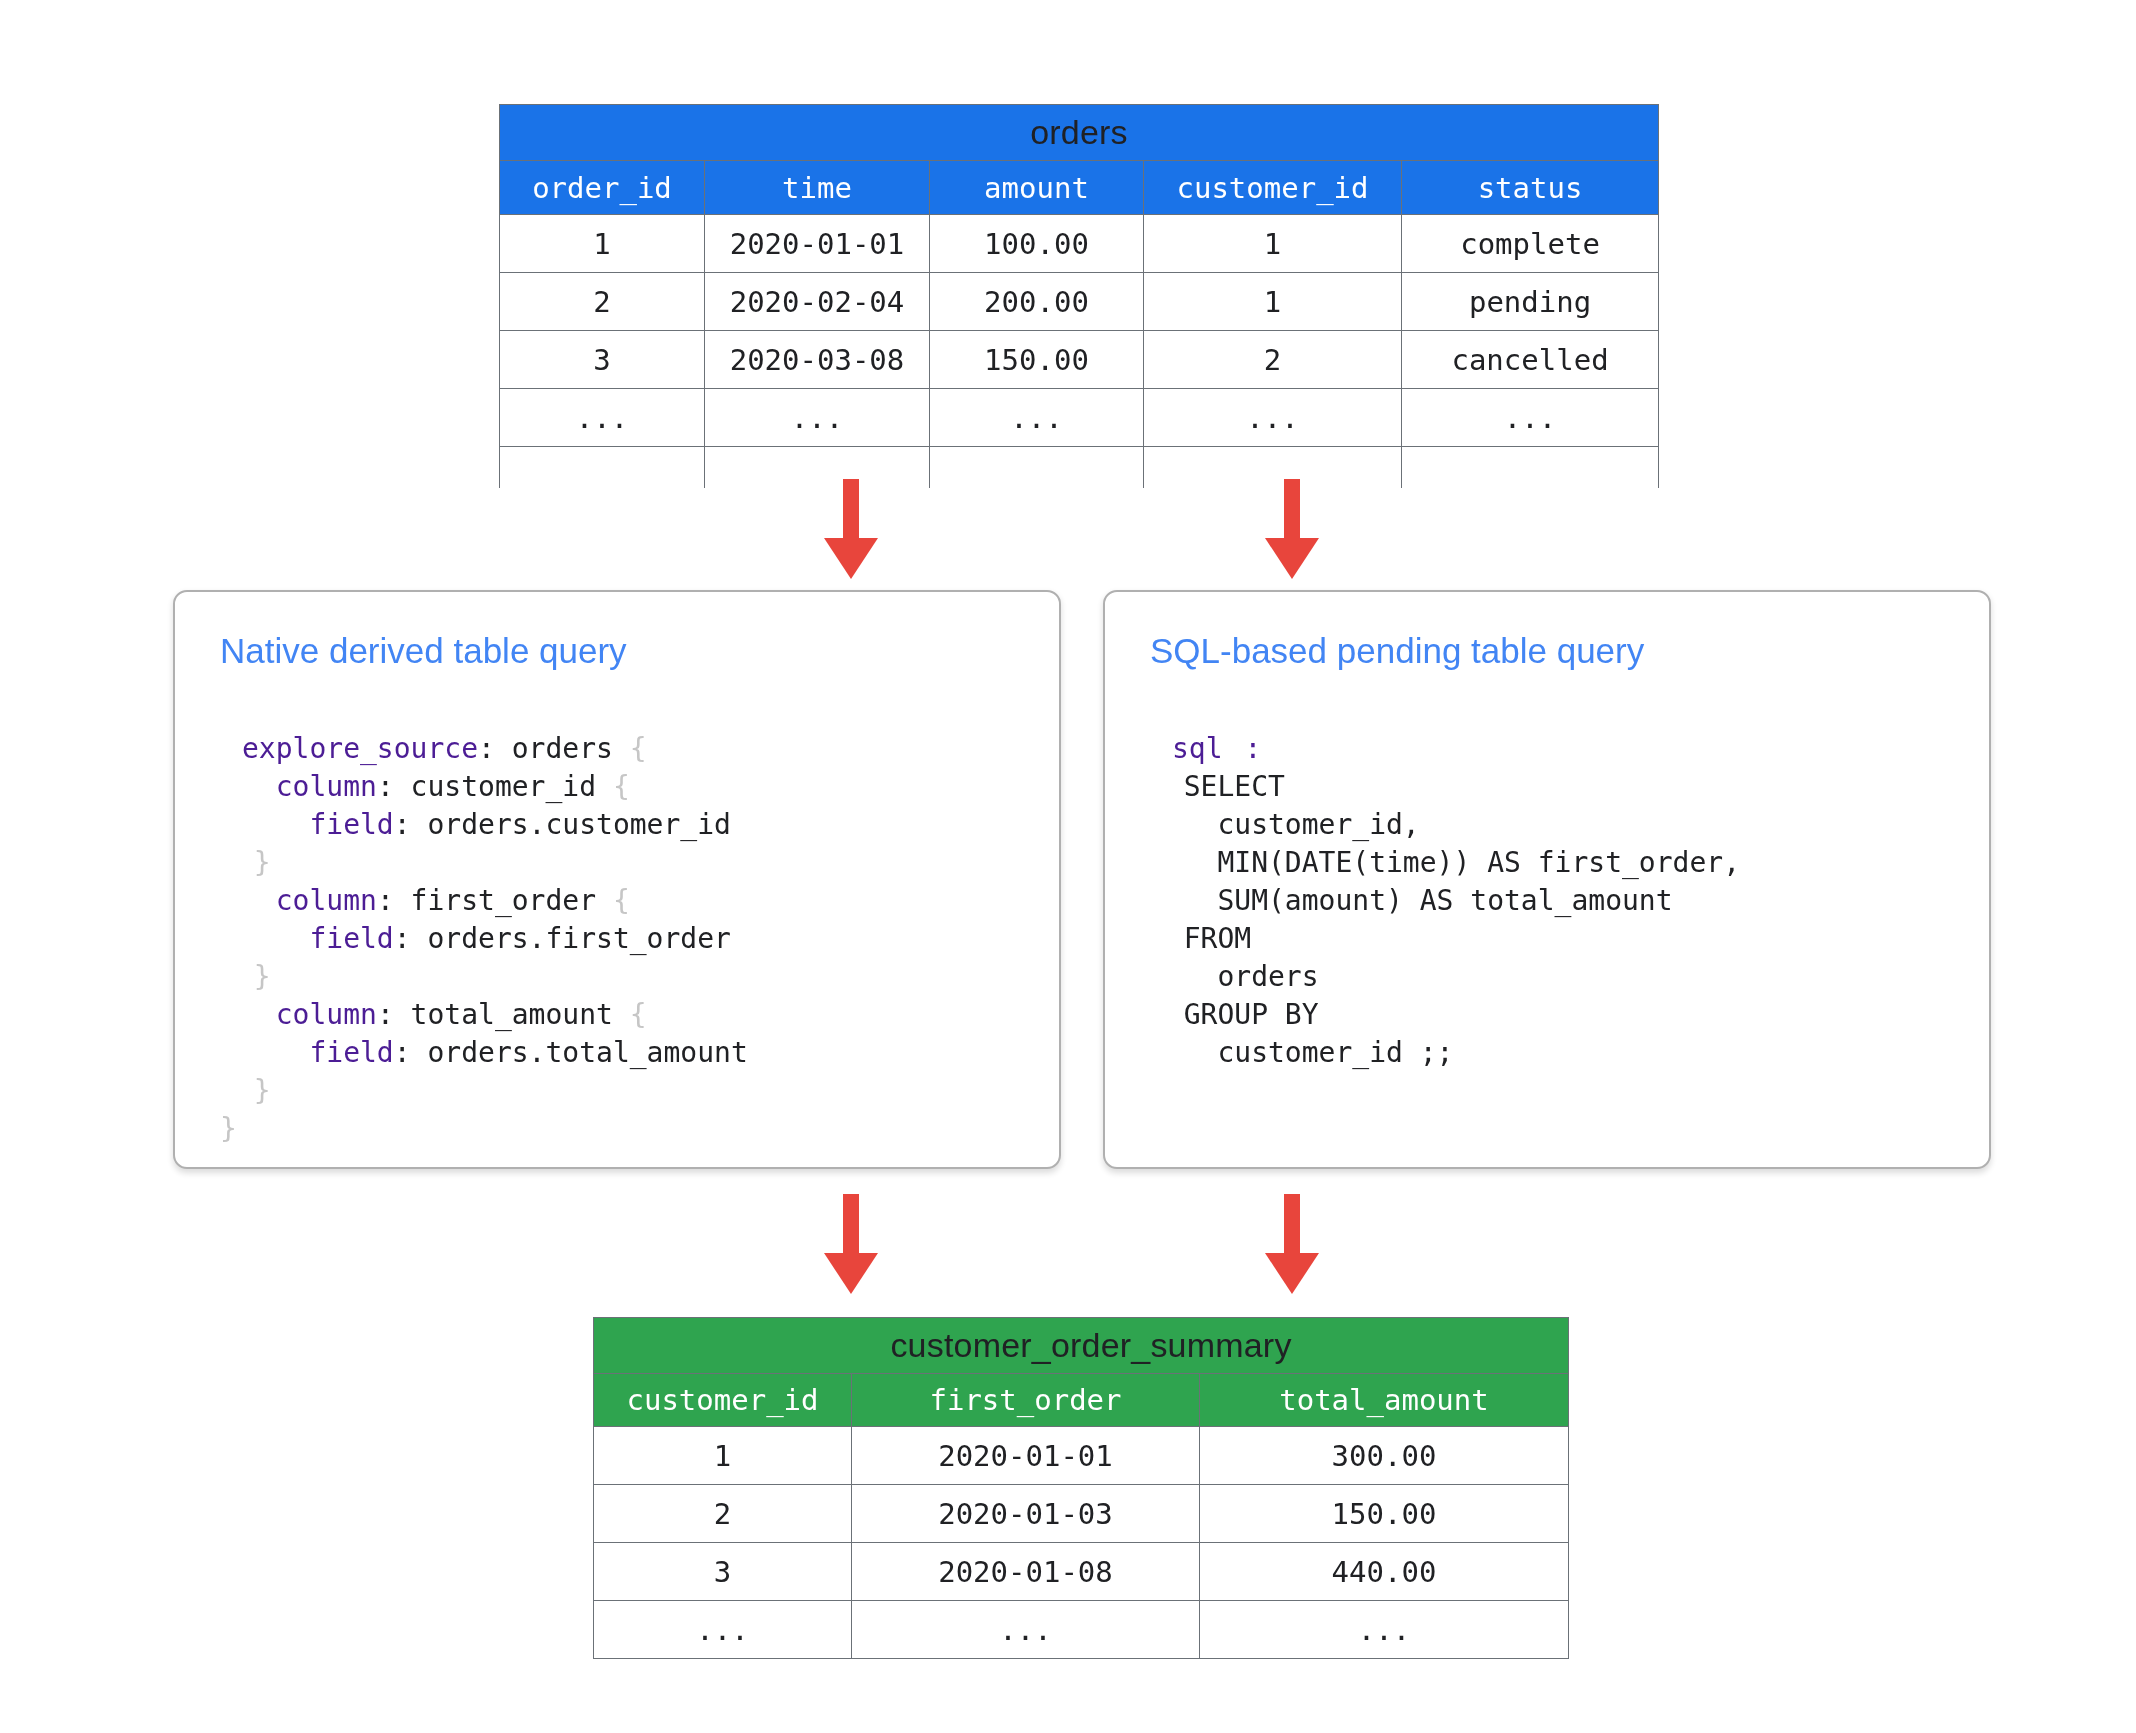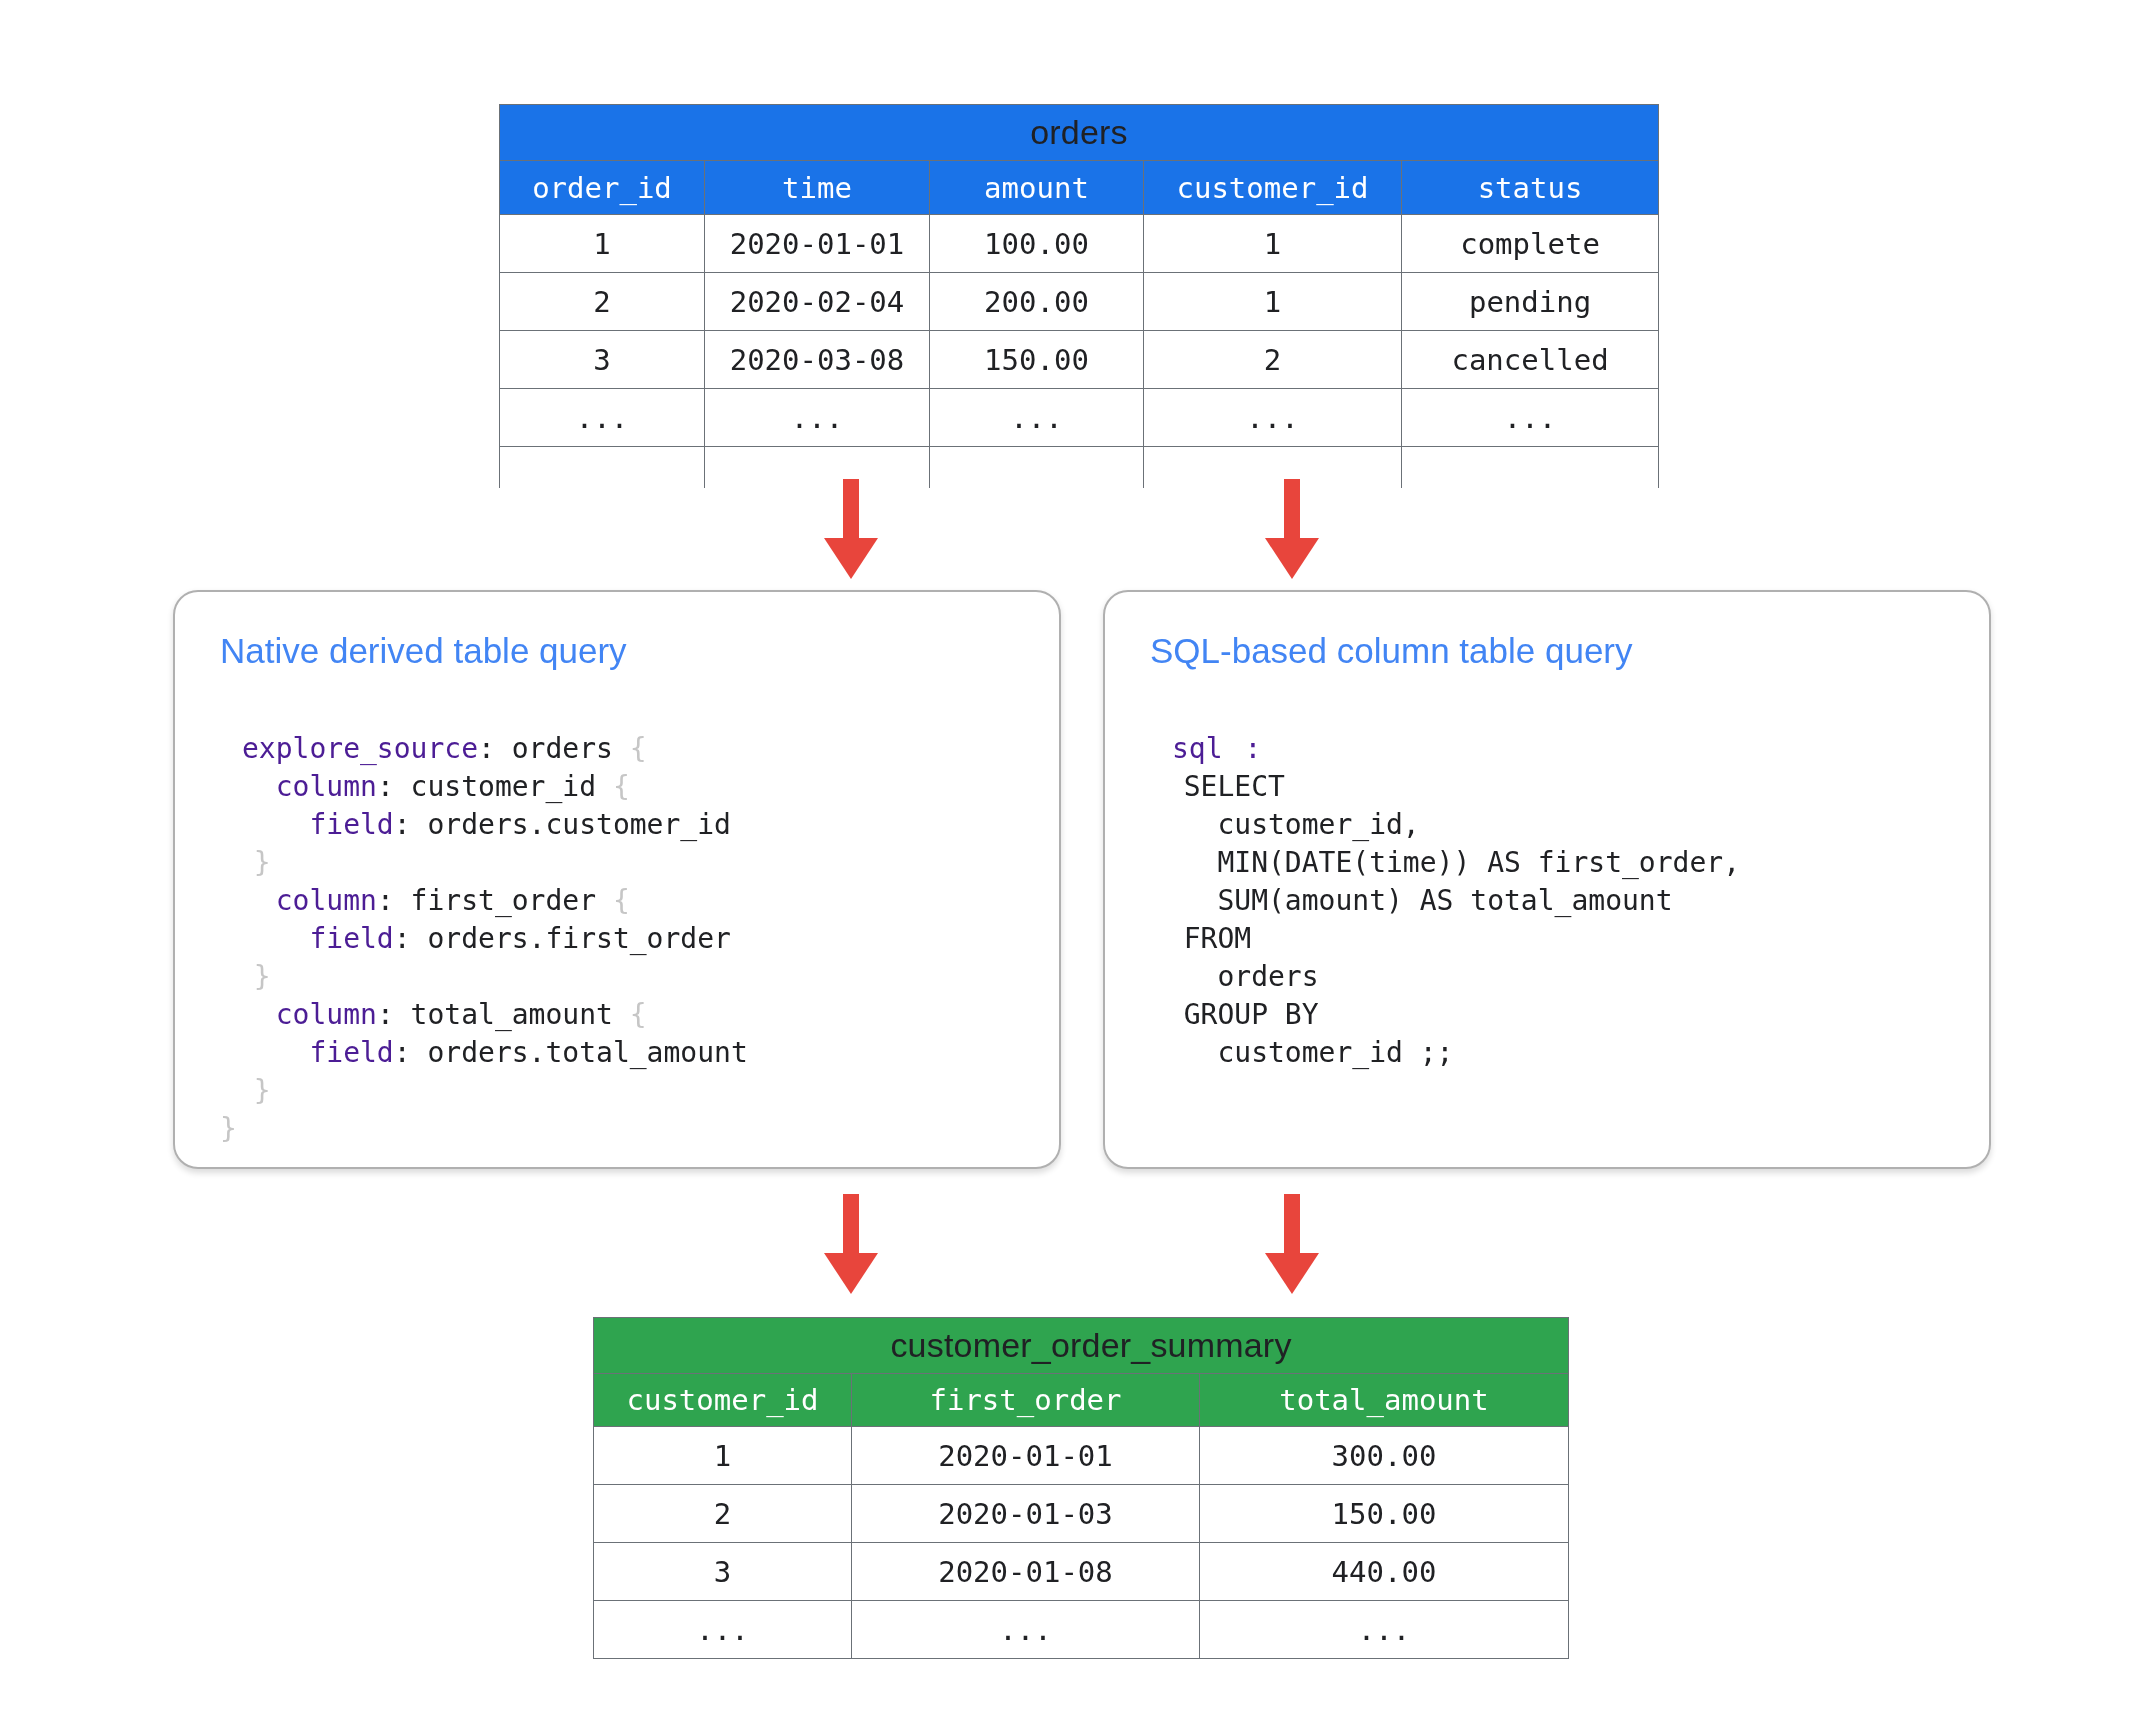--- a/index.html
+++ b/index.html
@@ -99,21 +99,21 @@
   }
   #summary-table col.s0 { width: 258px; }
   #summary-table col.s1 { width: 348px; }
   #summary-table col.s2 { width: 369px; }
 
   
   .code-panel {
     position: absolute;
     box-sizing: border-box;
     border: 2.7px solid #b0b0b0;
-    border-radius: 25px;
+    border-radius: 14px;
     background: #ffffff;
     box-shadow: 0 3.6px 6.2px rgba(0,0,0,0.14);
     padding: 39px 45px 27px 45px;
   }
   #panel-native  { left: 173px;  top: 590px; width: 888px;  height: 579px; }
   #panel-sql     { left: 1103px; top: 590px; width: 888px;  height: 579px; }
 
   .panel-title {
     color: #4285f4;
     font-family: "Liberation Sans", sans-serif;
@@ -234,21 +234,21 @@
   <div class="shaft"></div>
   <div class="head"></div>
 </div>
 
 <div class="code-panel" id="panel-native">
   <div class="panel-title">Native derived table query</div>
   <div class="code-block" id="native-code"><div><span class="kw">explore_source</span><span>: orders </span><span class="br">{</span></div><div><span>  </span><span class="kw">column</span><span>: customer_id </span><span class="br">{</span></div><div><span>    </span><span class="kw">field</span><span>: orders.customer_id</span></div><div><span>  </span><span class="br">}</span></div><div><span>  </span><span class="kw">column</span><span>: first_order </span><span class="br">{</span></div><div><span>    </span><span class="kw">field</span><span>: orders.first_order</span></div><div><span>  </span><span class="br">}</span></div><div><span>  </span><span class="kw">column</span><span>: total_amount </span><span class="br">{</span></div><div><span>    </span><span class="kw">field</span><span>: orders.total_amount</span></div><div><span>  </span><span class="br">}</span></div><div><span class="br">}</span></div></div>
 </div>
 
 <div class="code-panel" id="panel-sql">
-  <div class="panel-title">SQL-based column table query</div>
+  <div class="panel-title">SQL-based pending table query</div>
   <div class="code-block" id="sql-code"><div><span class="kw">sql</span><span class="kw">:</span></div><div><span>  SELECT</span></div><div><span>    customer_id,</span></div><div><span>    MIN(DATE(time)) AS first_order,</span></div><div><span>    SUM(amount) AS total_amount</span></div><div><span>  FROM</span></div><div><span>    orders</span></div><div><span>  GROUP BY</span></div><div><span>    customer_id ;;</span></div></div>
 </div>
 
 <div class="arrow" id="arrow-native-summary">
   <div class="shaft"></div>
   <div class="head"></div>
 </div>
 <div class="arrow" id="arrow-sql-summary">
   <div class="shaft"></div>
   <div class="head"></div>

